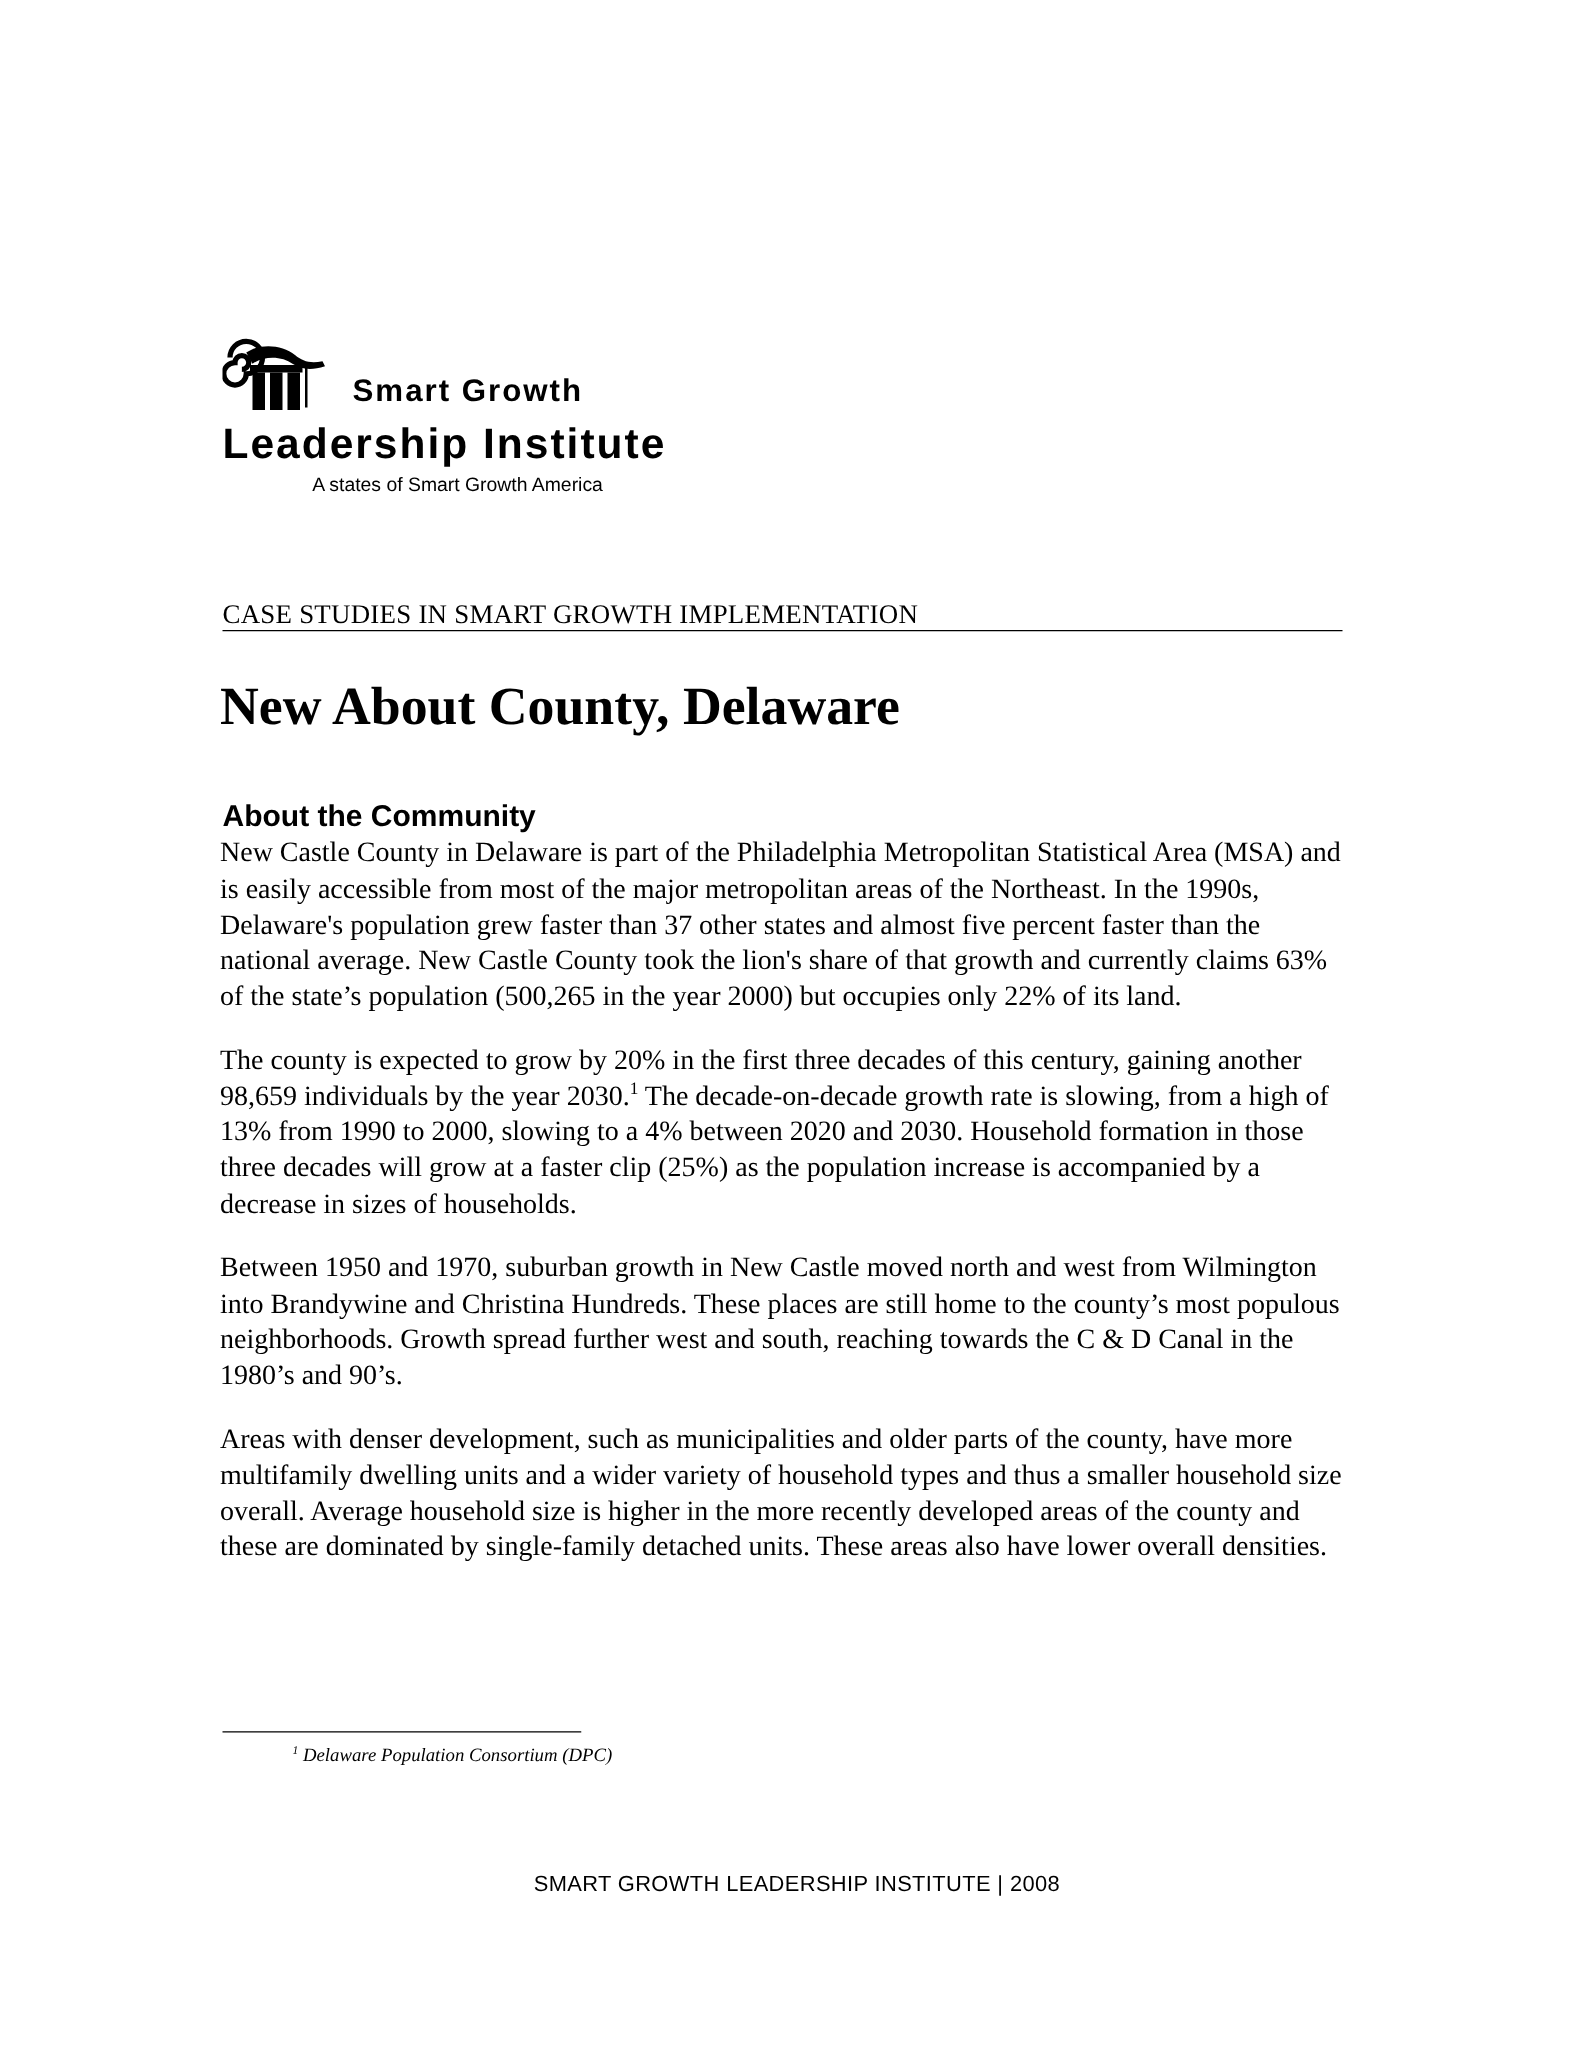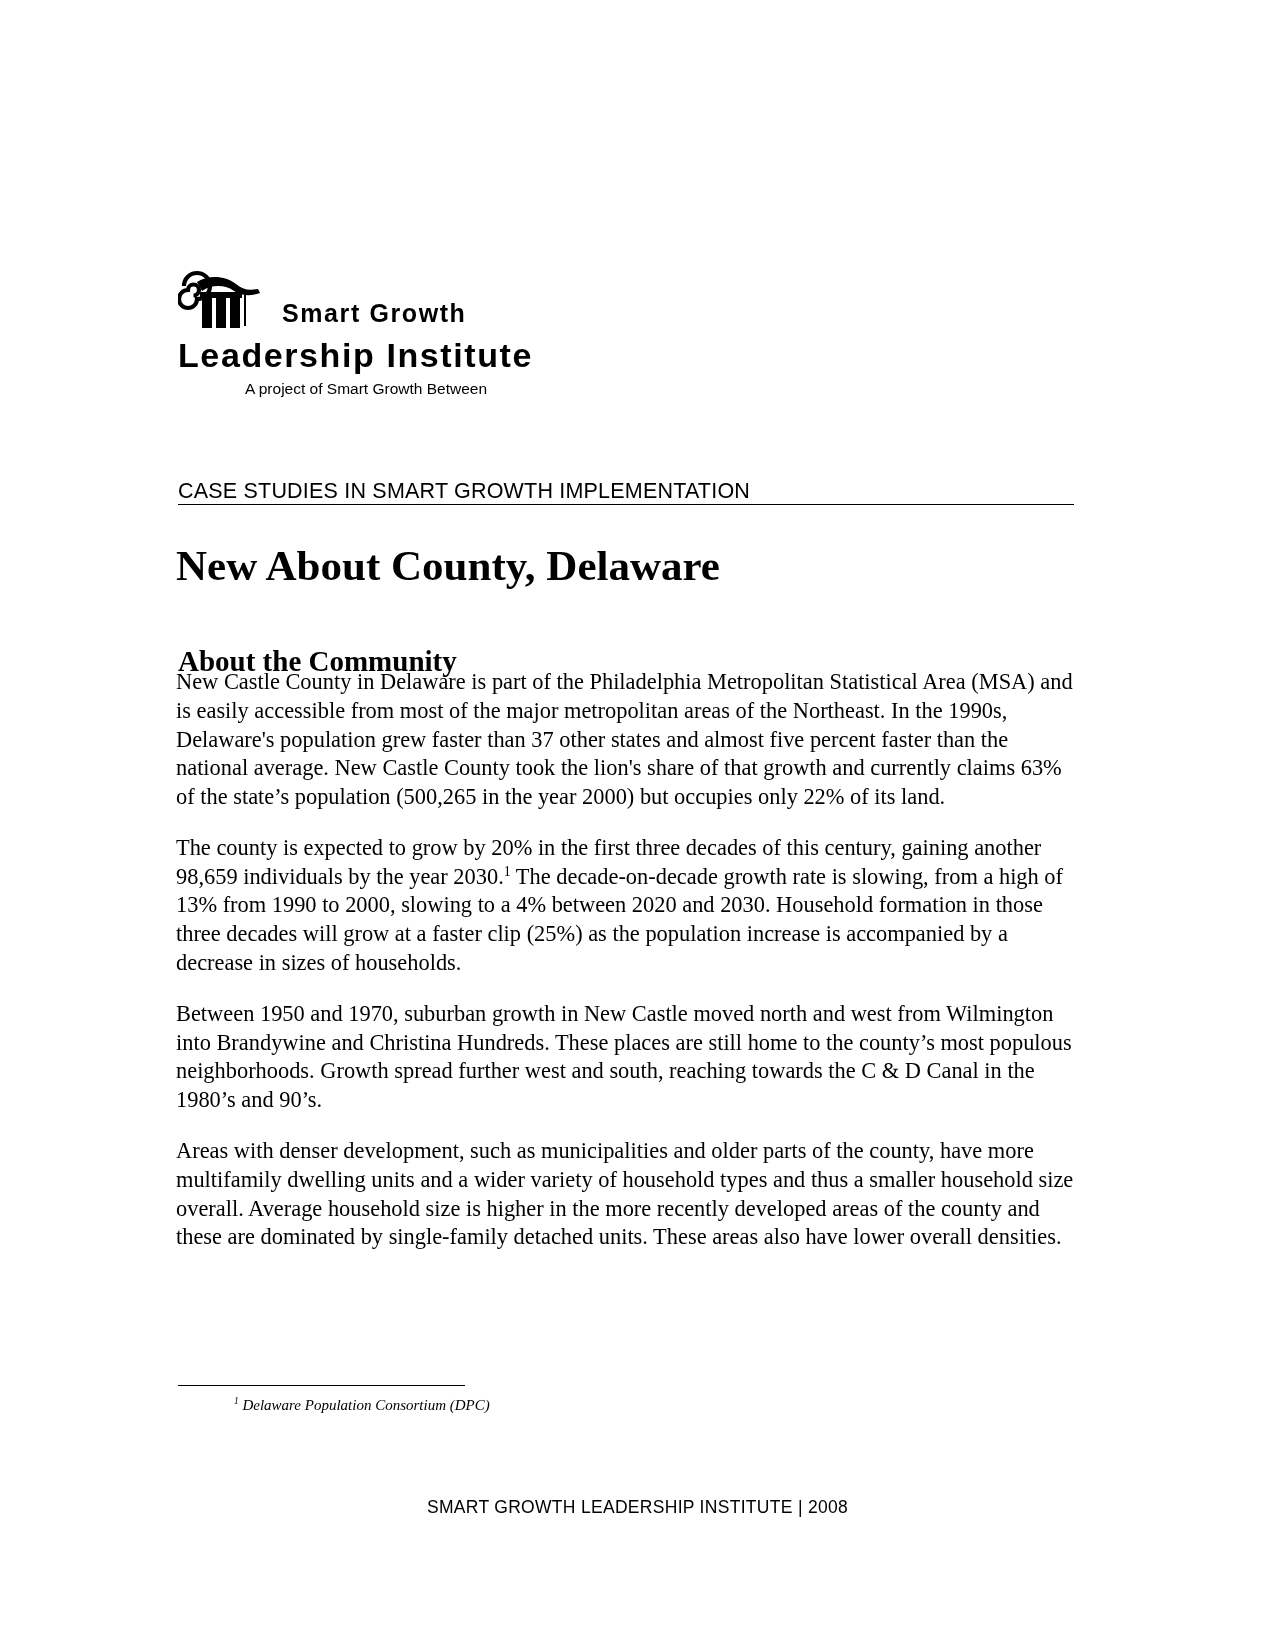--- a/index.html
+++ b/index.html
@@ -72,21 +72,21 @@
     margin-left: 42px;
     white-space: nowrap;
   }
 
   
   .kicker {
     position: absolute;
     left: 178px;
     top: 479px;
     width: 900px;
-    font-family: Liberation Sans, sans-serif;
+    font-family: Liberation Serif, serif;
     font-size: 21.5px;
     letter-spacing: 0.2px;
     line-height: 1.15;
     white-space: nowrap;
   }
   .title-rule {
     position: absolute;
     left: 178px;
     top: 504px;
     width: 896px;
@@ -102,22 +102,22 @@
     font-size: 43px;
     line-height: 1.18;
     white-space: nowrap;
   }
 
   
   .section-heading {
     position: absolute;
     left: 178px;
     top: 620px;
-    font-family: Liberation Serif, serif;
-    font-size: 29px;
+    font-family: Liberation Sans, sans-serif;
+    font-size: 24px;
     line-height: 1.2;
   }
   .body-col {
     position: absolute;
     left: 176px;
     top: 668px;
     width: 898px;
   }
   .body-col p {
     margin: 0 0 22px 0;
@@ -195,21 +195,21 @@
           <rect x="66" y="26" width="2" height="32" fill="#000"></rect>
         </svg>
       </div>
       <div class="logo-word-top">
         <span>Smart Growth</span>
       </div>
     </div>
     <div class="logo-word-bottom">
       <span>Leadership Institute</span>
     </div>
-    <div class="logo-tagline">A project of Smart Growth Between</div>
+    <div class="logo-tagline">A states of Smart Growth America</div>
   </div>
 
   <div class="kicker">CASE STUDIES IN SMART GROWTH IMPLEMENTATION</div>
   <div class="title-rule"></div>
   <h1 class="doc-title">New About County, Delaware</h1>
 
   <h2 class="section-heading">About the Community</h2>
 
   <div class="body-col">
     <p>New Castle County in Delaware is part of the Philadelphia Metropolitan Statistical Area (MSA) and is easily accessible from most of the major metropolitan areas of the Northeast. In the 1990s, Delaware's population grew faster than 37 other states and almost five percent faster than the national average. New Castle County took the lion's share of that growth and currently claims 63% of the state’s population (500,265 in the year 2000) but occupies only 22% of its land.</p>

